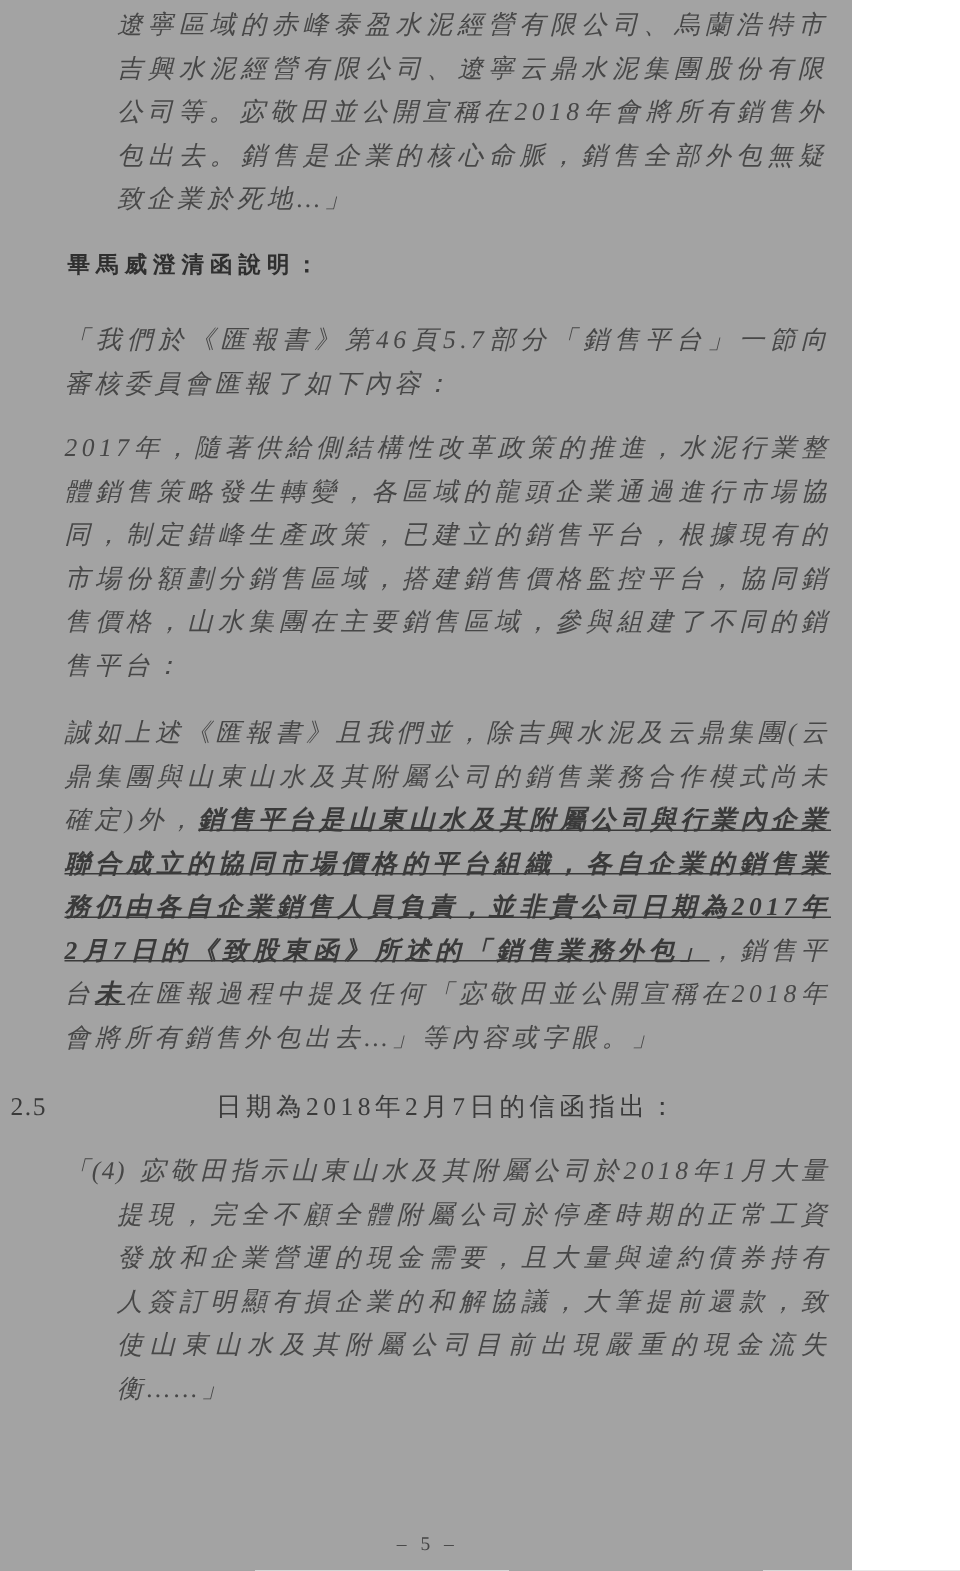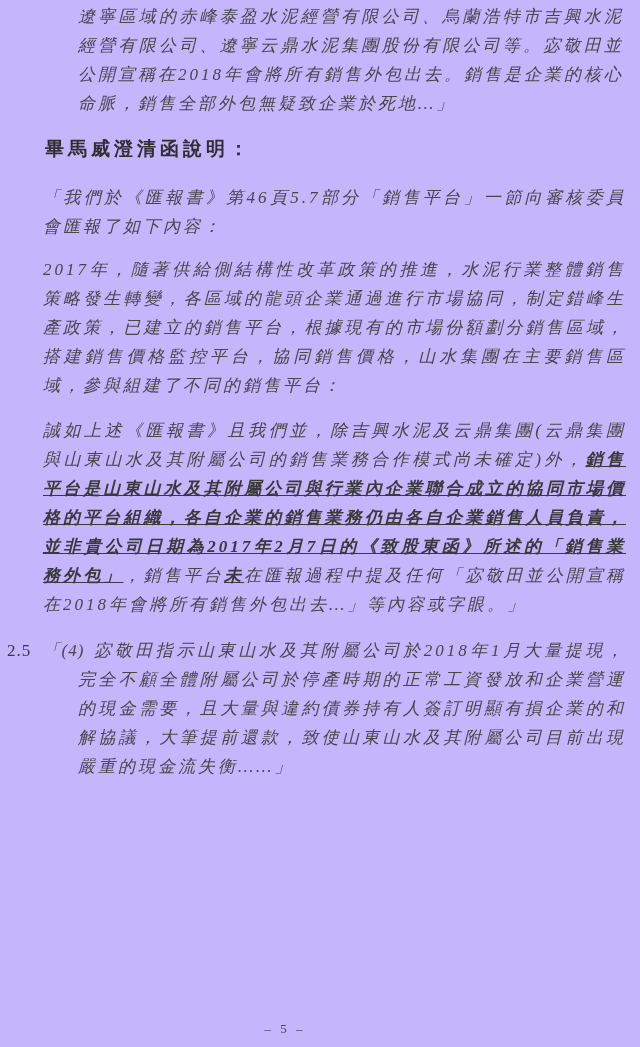--- a/index.html
+++ b/index.html
@@ -2,23 +2,23 @@
 <html lang="zh-Hant"><head>
 <meta charset="utf-8">
 <style>
   html, body {
     margin: 0;
     padding: 0;
     background: #ffffff;
   }
   .page {
     position: relative;
-    width: 640px;
+    width: 568px;
     height: 1047px;
-    background: #c4b5fd;
+    background: #a3a3a3;
     overflow: hidden;
     font-family: "Liberation Serif", "DejaVu Serif", serif;
     color: #3c3c3c;
   }
   .content {
     position: absolute;
     top: 0; left: 0; right: 0;
     padding-top: 2px;
   }
   p {
@@ -32,21 +32,21 @@
   .quote-cont {
     margin: 0 16px 0 78px;
     font-style: italic;
     color: #474747;
   }
   
   .heading {
     margin: 16px 14px 0 45px;
     font-weight: bold;
     font-style: normal;
-    font-size: 19px;
+    font-size: 15px;
     letter-spacing: 4px;
     line-height: 29px;
     color: #2f2f2f;
     text-align: left;
   }
   
   .kq {
     margin: 0 14px 0 43px;
     font-style: italic;
     color: #474747;
@@ -101,20 +101,20 @@
 
     <p class="heading">畢馬威澄清函說明：</p>
 
     <p class="kq mt20">「我們於《匯報書》第46頁5.7部分「銷售平台」一節向審核委員會匯報了如下內容：</p>
 
     <p class="kq mt14">2017年，隨著供給側結構性改革政策的推進，水泥行業整體銷售策略發生轉變，各區域的龍頭企業通過進行市場協同，制定錯峰生產政策，已建立的銷售平台，根據現有的市場份額劃分銷售區域，搭建銷售價格監控平台，協同銷售價格，山水集團在主要銷售區域，參與組建了不同的銷售平台：</p>
 
 
     <p class="kq mt16"><span>誠如上述《匯報書》且我們並，除吉興水泥及云鼎集團(云鼎集團與山東山水及其附屬公司的銷售業務合作模式尚未確定)外，</span><span class="b">銷售平台是山東山水及其附屬公司與行業內企業聯合成立的協同市場價格的平台組織，各自企業的銷售業務仍由各自企業銷售人員負責，並非貴公司日期為2017年2月7日的《致股東函》所述的「銷售業務外包」</span><span>，銷售平台</span><span class="b">未</span><span>在匯報過程中提及任何「宓敬田並公開宣稱在2018年會將所有銷售外包出去…」等內容或字眼。」</span></p>
 
-    <p class="item"><span class="num">2.5</span></p>
+    <p class="item"><span class="num">2.5</span><span>日期為2018年2月7日的信函指出：</span></p>
 
     <p class="nested-quote"><span class="marker">「(4)</span><span>宓敬田指示山東山水及其附屬公司於2018年1月大量提現，完全不顧全體附屬公司於停產時期的正常工資發放和企業營運的現金需要，且大量與違約債券持有人簽訂明顯有損企業的和解協議，大筆提前還款，致使山東山水及其附屬公司目前出現嚴重的現金流失衡……」</span></p>
 
   </div>
 
   <div class="page-number">– 5 –</div>
 </div>
 
 </body></html>

